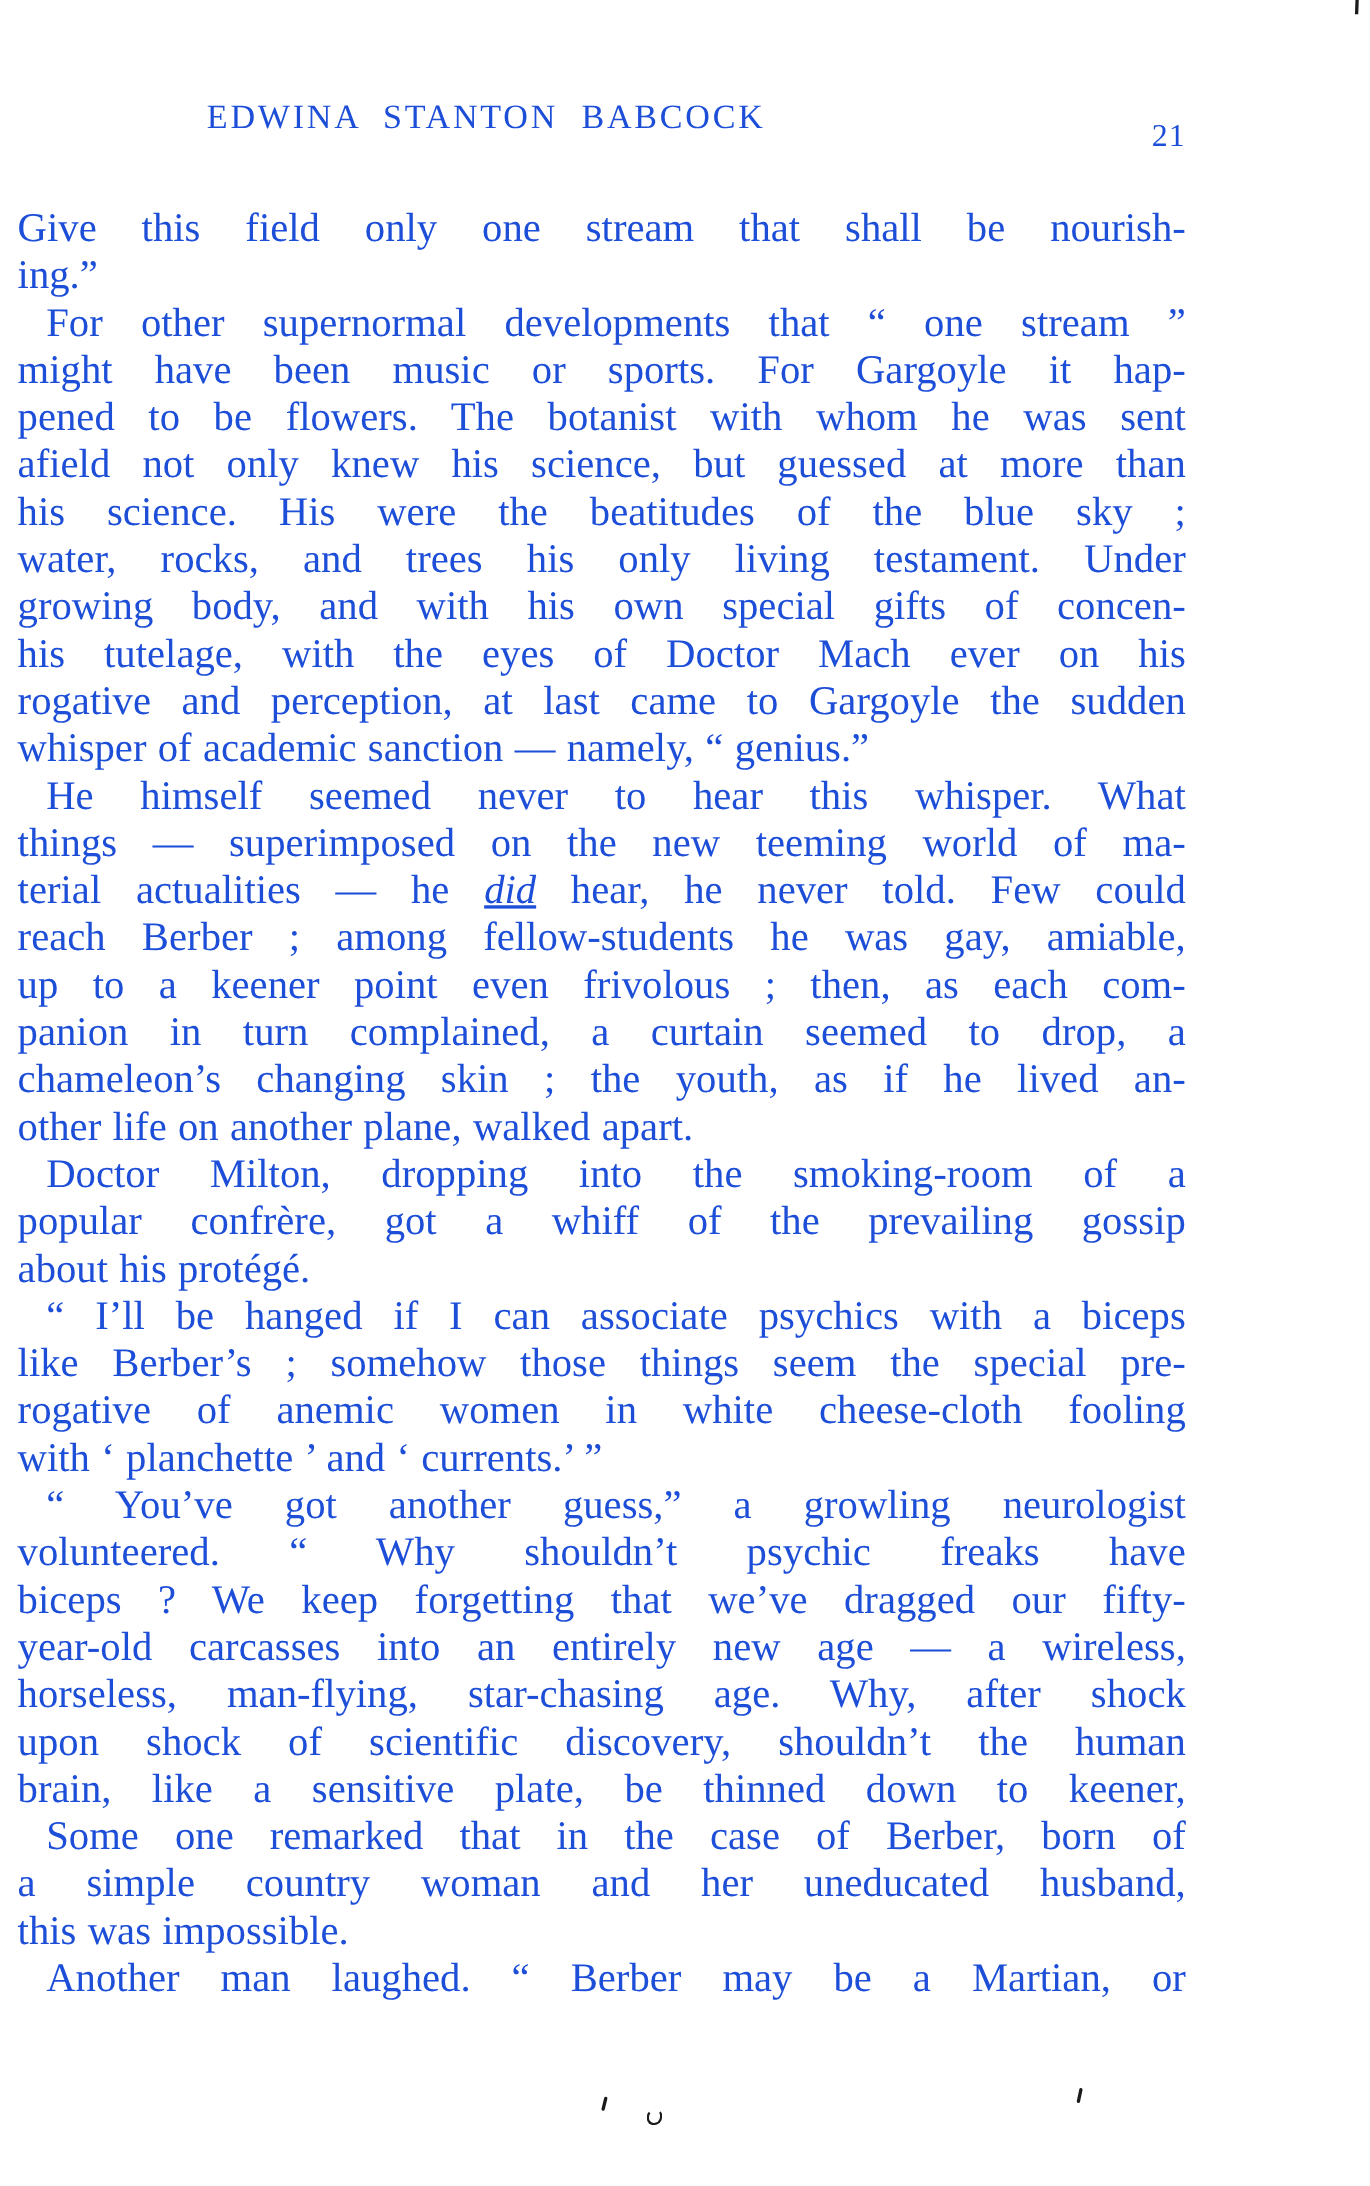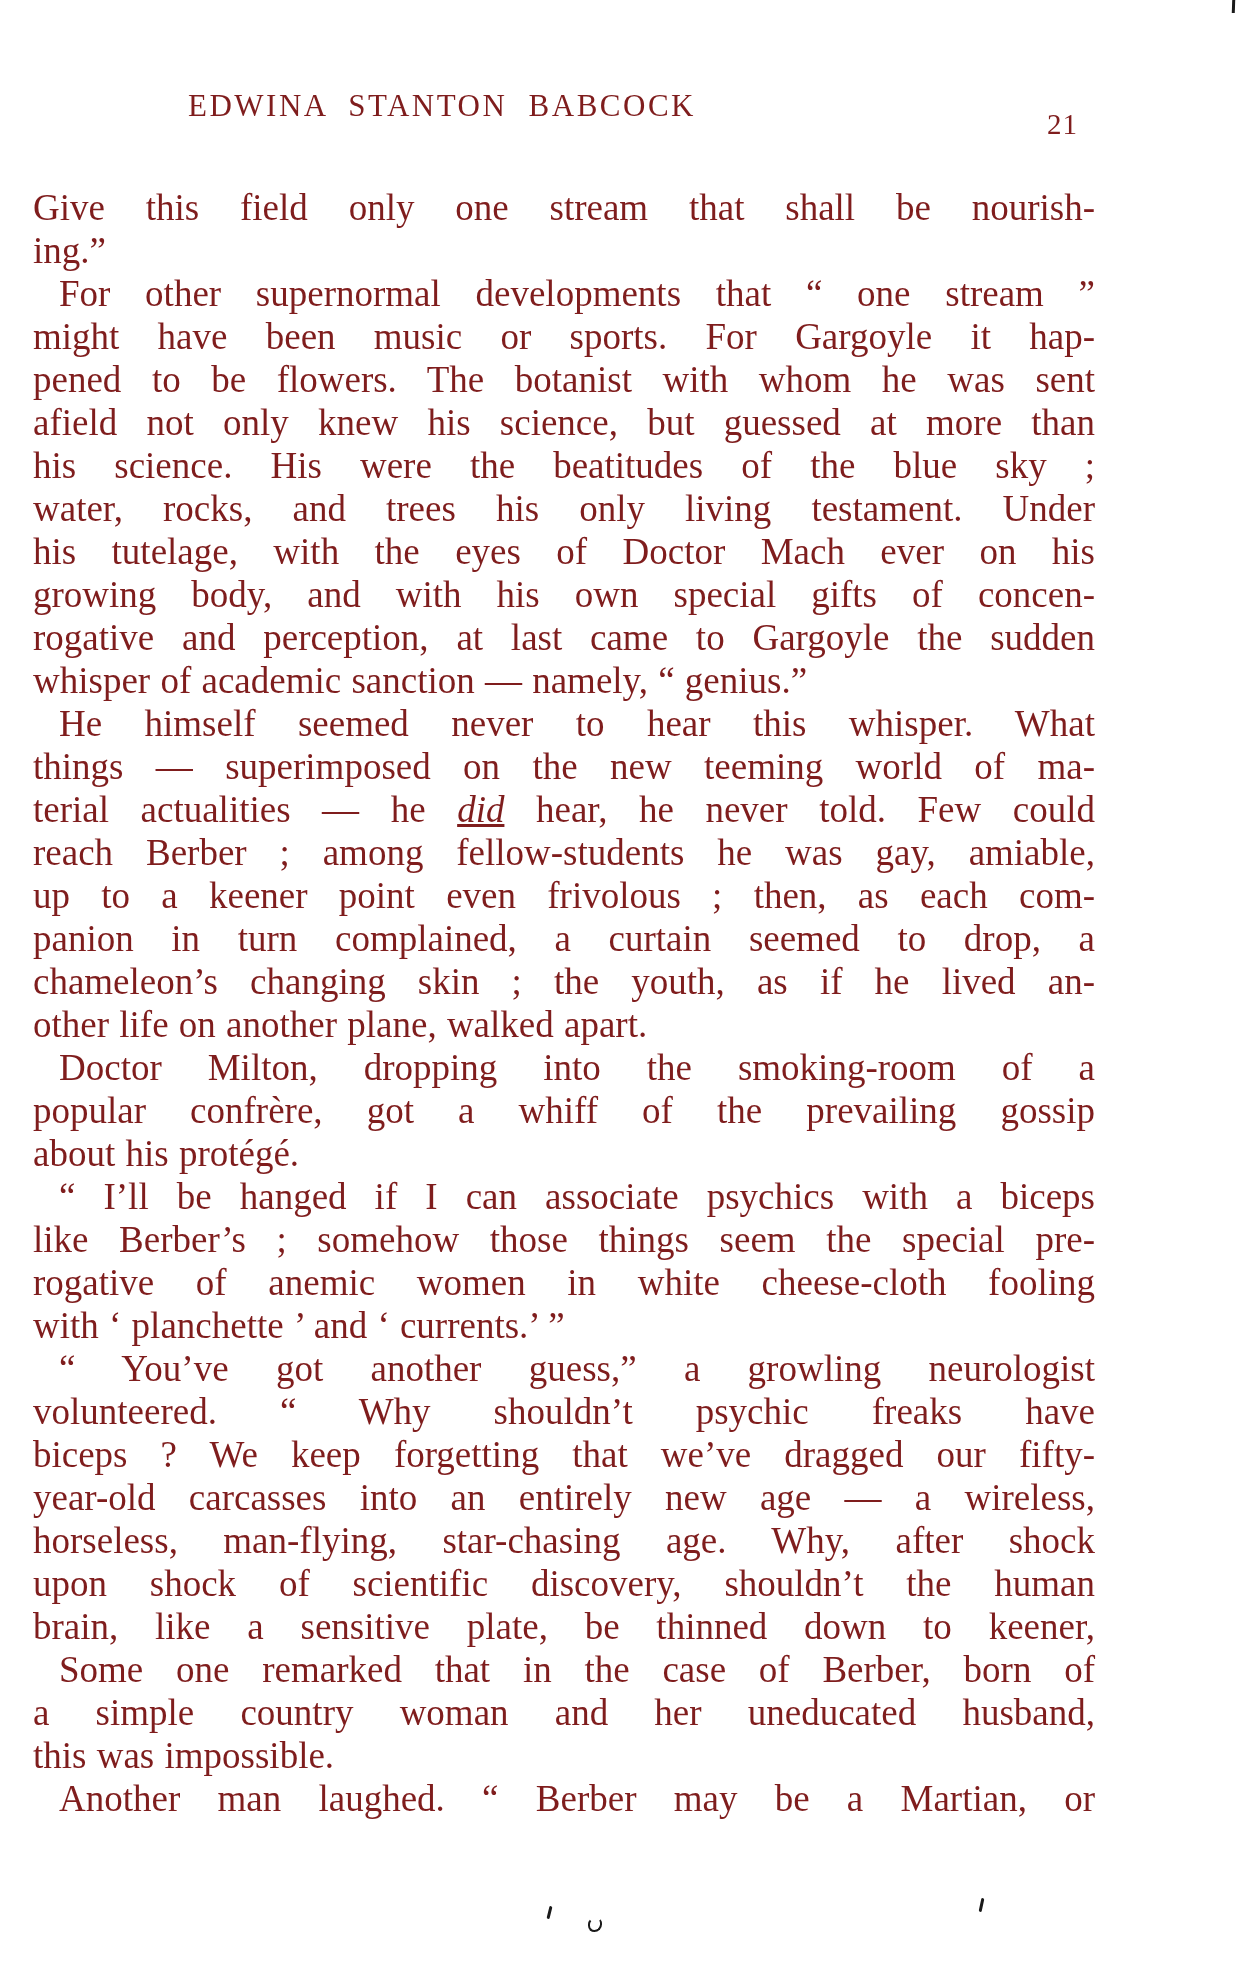--- a/index.html
+++ b/index.html
@@ -7,21 +7,21 @@
     padding: 0;
     background: #ffffff;
   }
   .page {
     position: relative;
     width: 1245px;
     height: 1987px;
     background: #ffffff;
     overflow: hidden;
     font-family: "Liberation Serif", serif;
-    color: #7f1d1d;
+    color: #1d4ed8;
   }
   .running-header {
     position: absolute;
     top: 88px;
     left: 0;
     width: 1245px;
     height: 44px;
   }
   .running-title {
     position: absolute;
@@ -38,21 +38,20 @@
     top: 20px;
     font-size: 29px;
     letter-spacing: 1px;
   }
   .text-block {
     position: absolute;
     top: 186px;
     left: 16px;
     width: 1062px;
     font-size: 37px;
-    margin-left: 17px;
   }
   .line {
     height: 43px;
     line-height: 43px;
     text-align: justify;
     text-align-last: justify;
     word-spacing: 1px;
   }
   .line.end {
     text-align-last: left;
@@ -100,22 +99,22 @@
 
   <div class="text-block">
       <div class="line"><span>Give this field only one stream that shall be nourish-</span></div>
       <div class="line end"><span>ing.”</span></div>
       <div class="line indent"><span>For other supernormal developments that “ one stream ”</span></div>
       <div class="line"><span>might have been music or sports. For Gargoyle it hap-</span></div>
       <div class="line"><span>pened to be flowers. The botanist with whom he was sent</span></div>
       <div class="line"><span>afield not only knew his science, but guessed at more than</span></div>
       <div class="line"><span>his science. His were the beatitudes of the blue sky ;</span></div>
       <div class="line"><span>water, rocks, and trees his only living testament. Under</span></div>
+      <div class="line"><span>growing body, and with his own special gifts of concen-</span></div>
       <div class="line"><span>his tutelage, with the eyes of Doctor Mach ever on his</span></div>
-      <div class="line"><span>growing body, and with his own special gifts of concen-</span></div>
       <div class="line"><span>rogative and perception, at last came to Gargoyle the sudden</span></div>
       <div class="line end"><span>whisper of academic sanction — namely, “ genius.”</span></div>
       <div class="line indent"><span>He himself seemed never to hear this whisper. What</span></div>
       <div class="line"><span>things — superimposed on the new teeming world of ma-</span></div>
       <div class="line"><span>terial actualities — he </span><span class="it">did</span><span> hear, he never told. Few could</span></div>
       <div class="line"><span>reach Berber ; among fellow-students he was gay, amiable,</span></div>
       <div class="line"><span>up to a keener point even frivolous ; then, as each com-</span></div>
       <div class="line"><span>panion in turn complained, a curtain seemed to drop, a</span></div>
       <div class="line"><span>chameleon’s changing skin ; the youth, as if he lived an-</span></div>
       <div class="line end"><span>other life on another plane, walked apart.</span></div>

